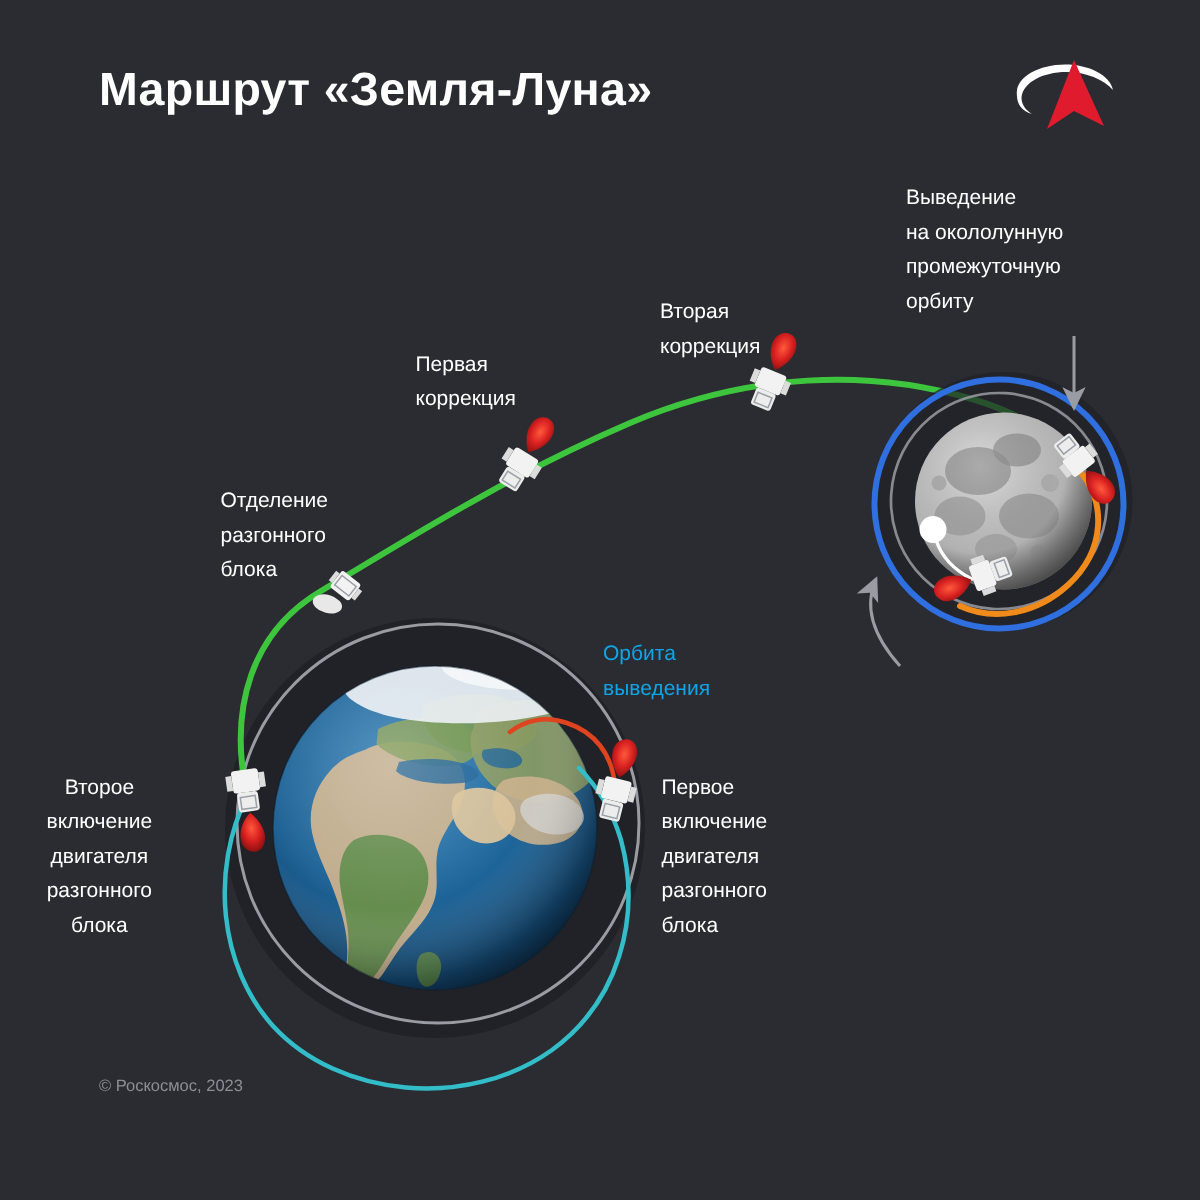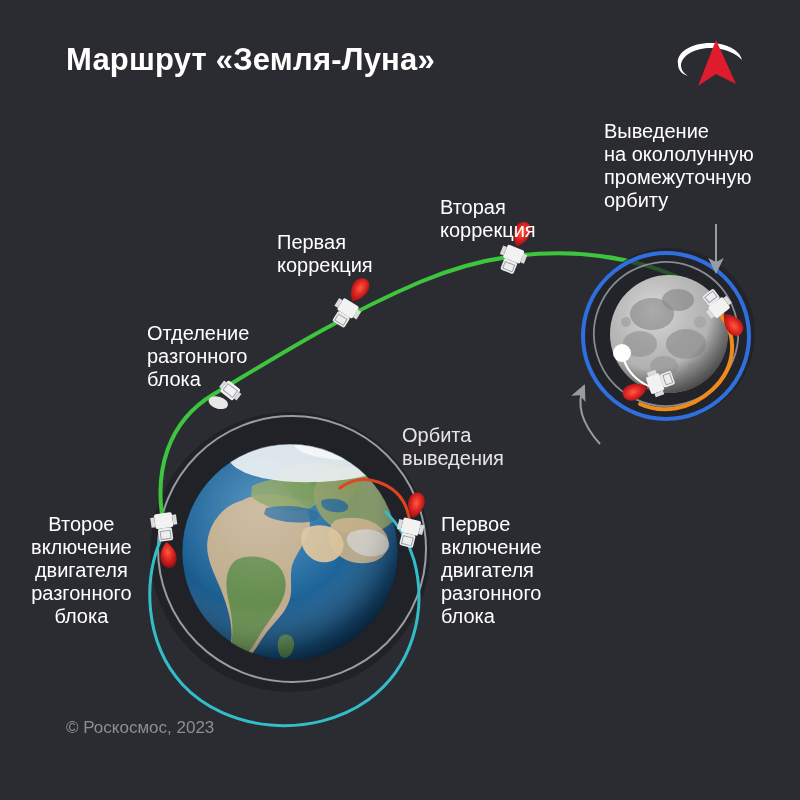--- a/index.html
+++ b/index.html
@@ -41,41 +41,41 @@
     left: 672px;
     top: 36px;
     width: 76px;
     height: 56px;
   }
 
   
   .lbl {
     position: absolute;
     color: #ffffff;
-    font-size: 20px;
+    font-size: 14px;
     line-height: 23px;
     white-space: pre-line;
   }
   .lbl.muted {
-    color: #e5e5e5;
+    color: #0ea5e9;
   }
 
   .lbl-insertion   { left: 604px; top: 120px; }
   .lbl-corr2       { left: 440px; top: 196px; }
   .lbl-corr1       { left: 277px; top: 231px; }
   .lbl-separation  { left: 147px; top: 301px; margin-top: 21px; }
   .lbl-launchorbit { left: 402px; top: 424px; color:#8f9197; }
   .lbl-prelanding  { left: 604px; top: 424px; color:#9a9ca3; }
   .lbl-engine2     { left: 31px;  top: 513px; text-align: center; }
   .lbl-engine1     { left: 441px; top: 513px; }
 
   
   .footer {
     position: absolute;
-    font-size: 17px;
+    font-size: 11px;
     color: #8c8e95;
     white-space: nowrap;
   }
   .footer-copy   { left: 66px;  top: 718px; }
   .footer-source { left: 297px; top: 718px; color:#7e8087; }
 </style>
 </head>
 <body>
 
 <div id="stage">

